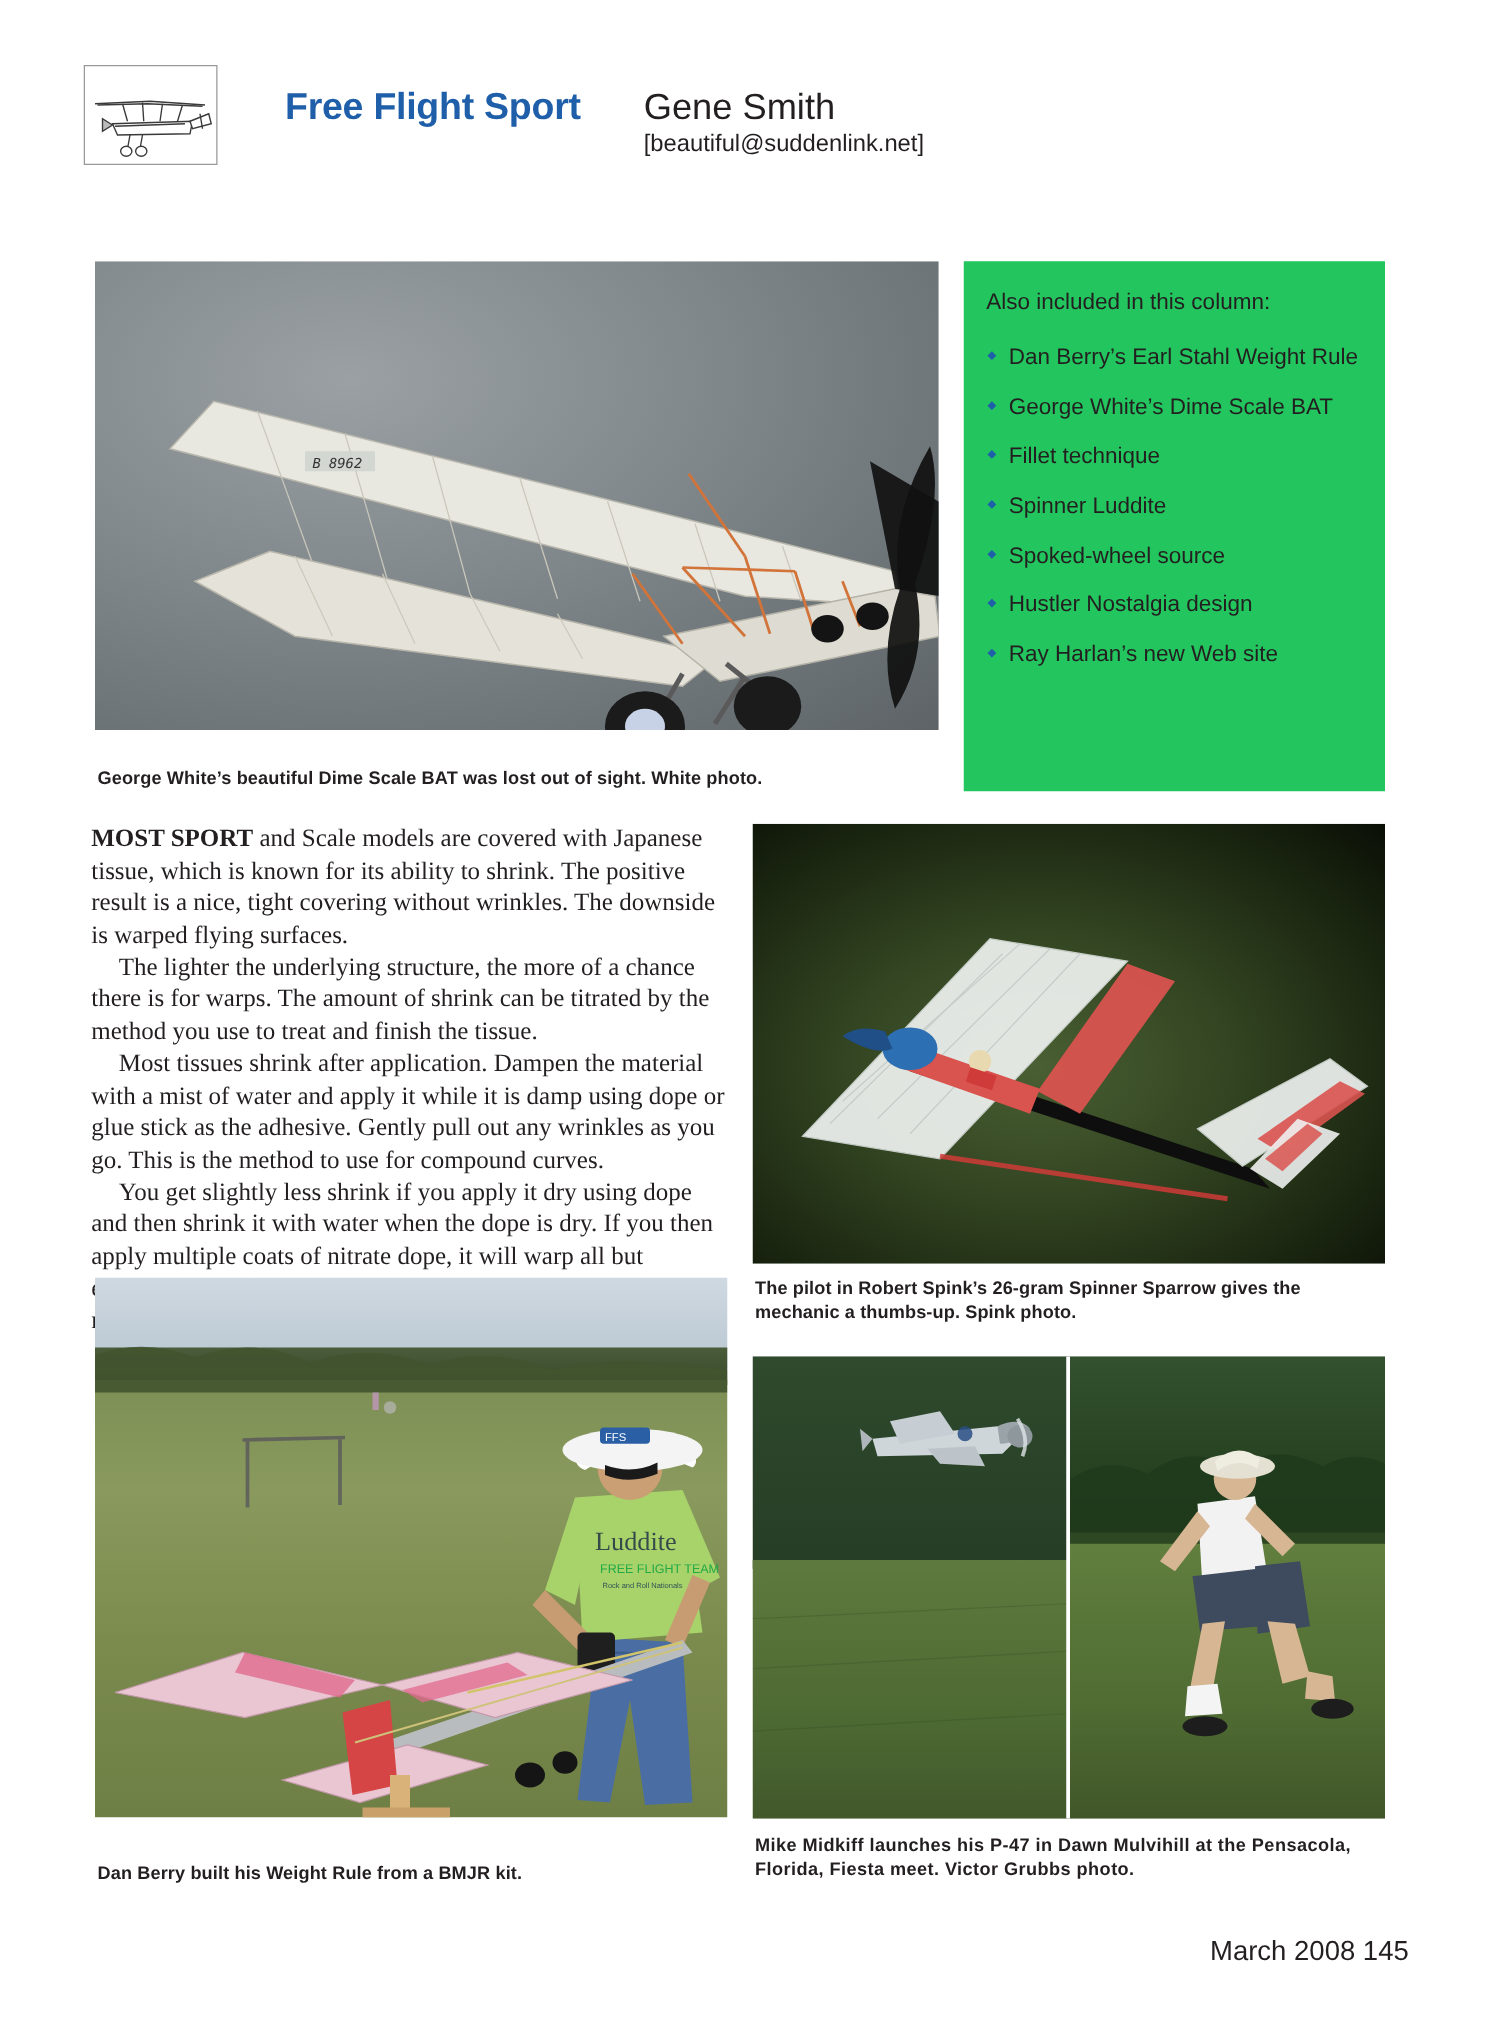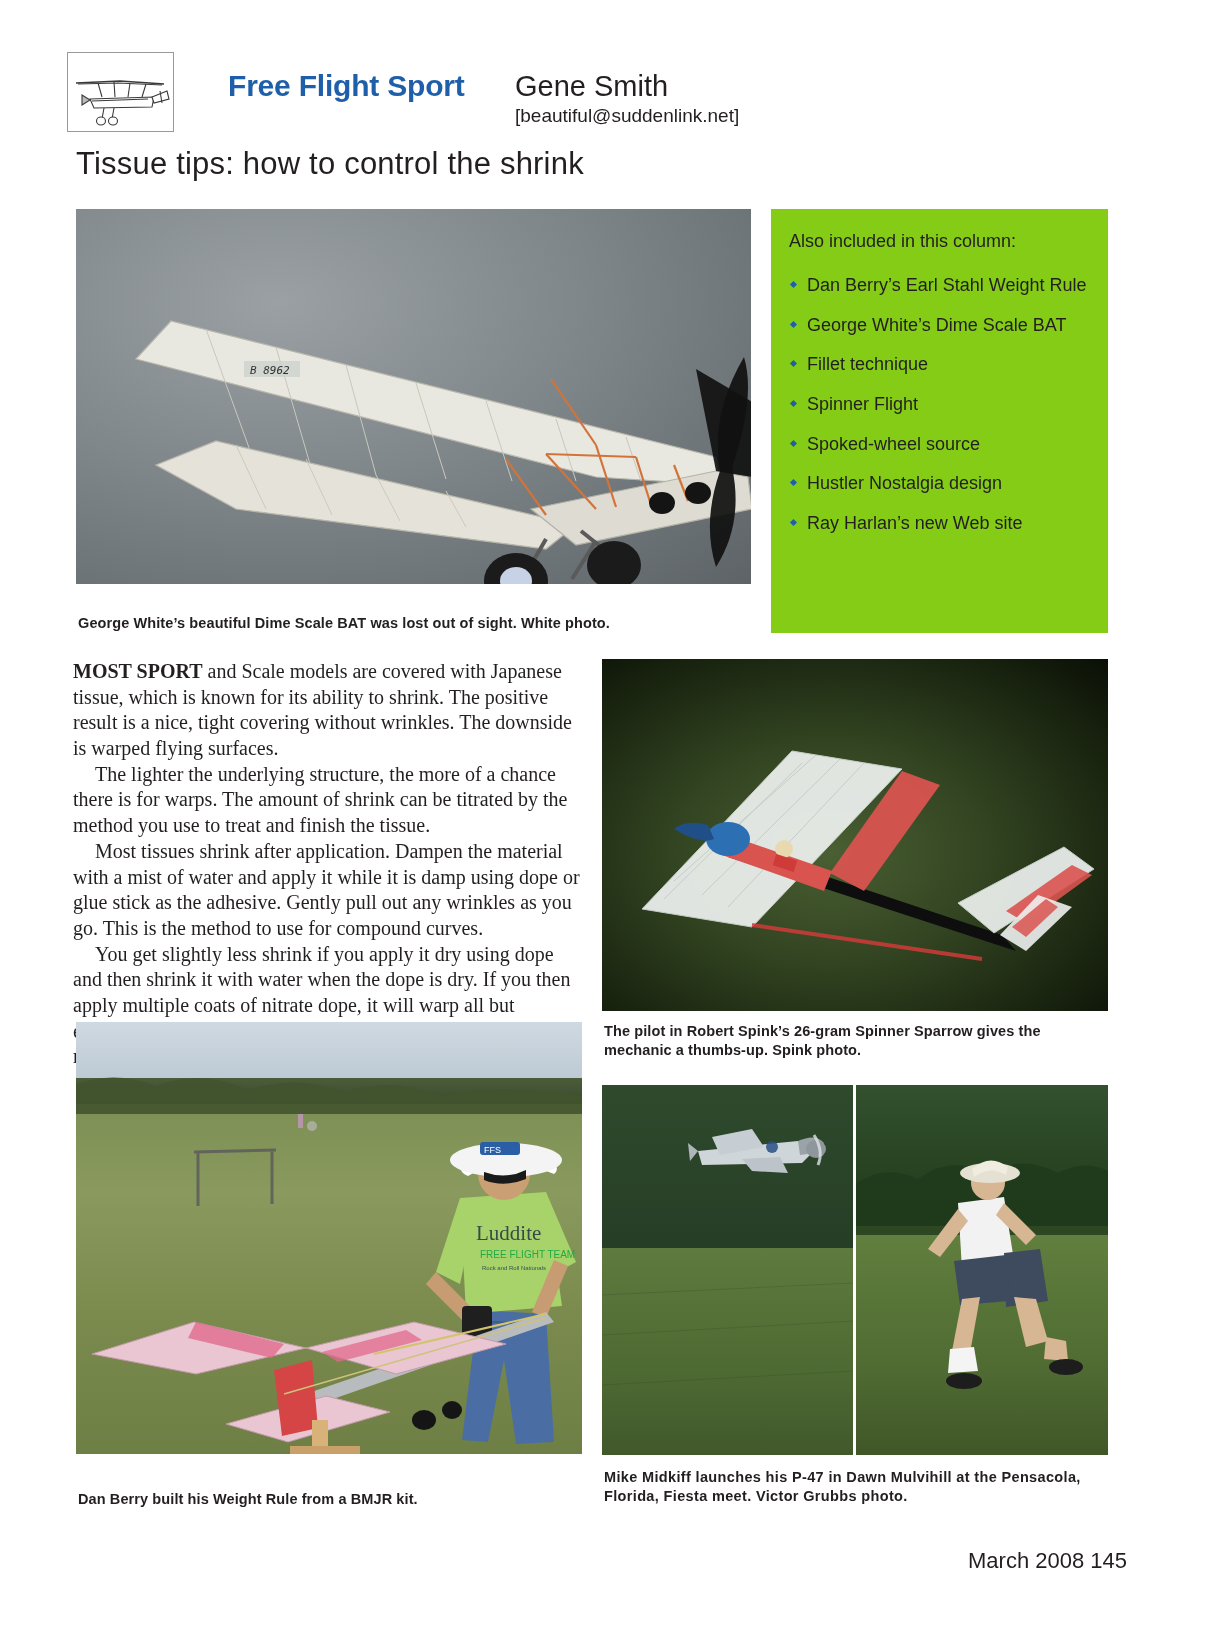--- a/index.html
+++ b/index.html
@@ -107,21 +107,21 @@
     width: 680px;
   }
 
   
   .sidebar {
     position: absolute;
     left: 771px;
     top: 209px;
     width: 337px;
     height: 424px;
-    background: #84cc16;
+    background: #22c55e;
   }
   .sidebar-title {
     position: absolute;
     left: 18px;
     top: 22px;
     width: 300px;
     font-size: 18px;
     color: #231f20;
     font-family: "Liberation Sans", sans-serif;
   }
@@ -281,21 +281,20 @@
           <ellipse cx="45" cy="68" rx="4.5" ry="4" fill="#fff"></ellipse>
           <path d="M22 47 L14 42 L14 52 Z" fill="#bbb"></path>
         </g>
       </svg>
     </div>
     <div class="col-title">Free Flight Sport</div>
     <div class="col-author">Gene Smith</div>
     <div class="col-email">[beautiful@suddenlink.net]</div>
   </div>
 
-  <div class="headline">Tissue tips: how to control the shrink</div>
 
   <div class="photo photo-1">
     <div class="ph-inner bg1"></div>
     <svg class="ph-inner" viewBox="0 0 675 375" preserveAspectRatio="none">
 
       <path d="M60 150 L95 112 L640 248 L645 276 L520 268 Z" fill="#e9e8e0" stroke="#b9b7ac" stroke-width="1.2"></path>
       <g stroke="#c9c7bb" stroke-width="1">
         <path d="M130 120 L180 258"></path>
           <path d="M200 138 L236 262"></path>
         <path d="M270 156 L300 266"></path>
@@ -346,21 +345,21 @@
     </svg>
   </div>
   <div class="cap cap-1">George White’s beautiful Dime Scale BAT was lost out of sight. White photo.</div>
 
   <div class="sidebar">
     <div class="sidebar-title">Also included in this column:</div>
     <div class="sb-list">
       <div class="sb-item"><span class="dot"></span><span>Dan Berry’s Earl Stahl Weight Rule</span></div>
       <div class="sb-item"><span class="dot"></span><span>George White’s Dime Scale BAT</span></div>
       <div class="sb-item"><span class="dot"></span><span>Fillet technique</span></div>
-      <div class="sb-item"><span class="dot"></span><span>Spinner Flight</span></div>
+      <div class="sb-item"><span class="dot"></span><span>Spinner Luddite</span></div>
       <div class="sb-item"><span class="dot"></span><span>Spoked-wheel source</span></div>
       <div class="sb-item"><span class="dot"></span><span>Hustler Nostalgia design</span></div>
       <div class="sb-item"><span class="dot"></span><span>Ray Harlan’s new Web site</span></div>
     </div>
   </div>
 
   <div class="bodytext">
     <p><b class="smallcaps">MOST SPORT</b><span> and Scale models are covered with Japanese tissue, which is known for its ability to shrink. The positive result is a nice, tight covering without wrinkles. The downside is warped flying surfaces.</span></p>
     <p class="ind">The lighter the underlying structure, the more of a chance there is for warps. The amount of shrink can be titrated by the method you use to treat and finish the tissue.</p>
     <p class="ind">Most tissues shrink after application. Dampen the material with a mist of water and apply it while it is damp using dope or glue stick as the adhesive. Gently pull out any wrinkles as you go. This is the method to use for compound curves.</p>

